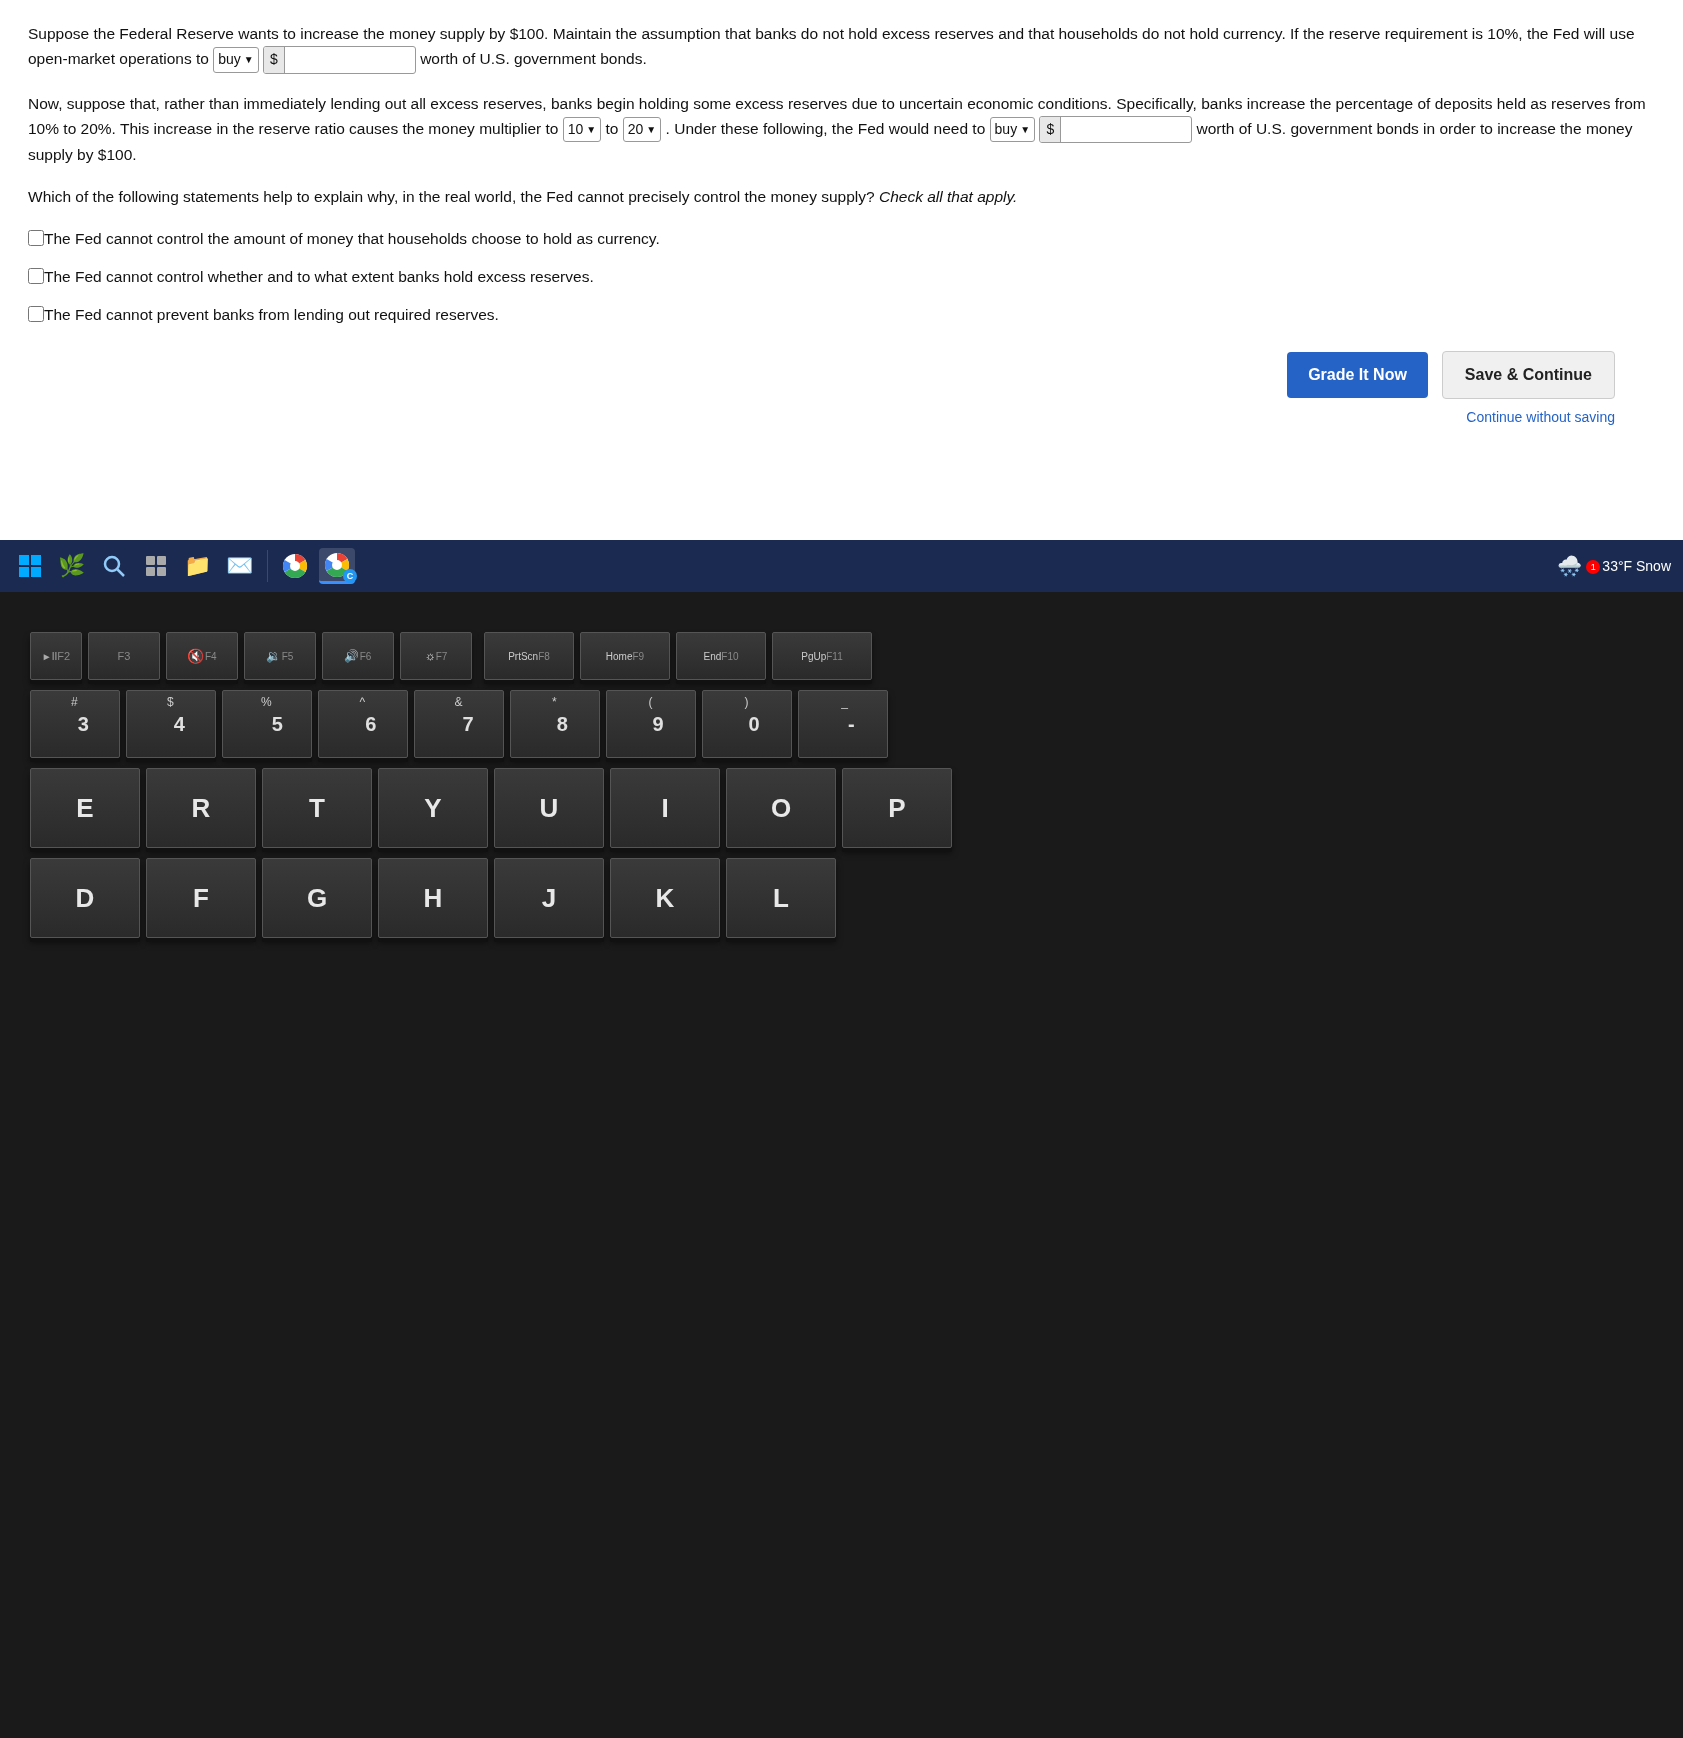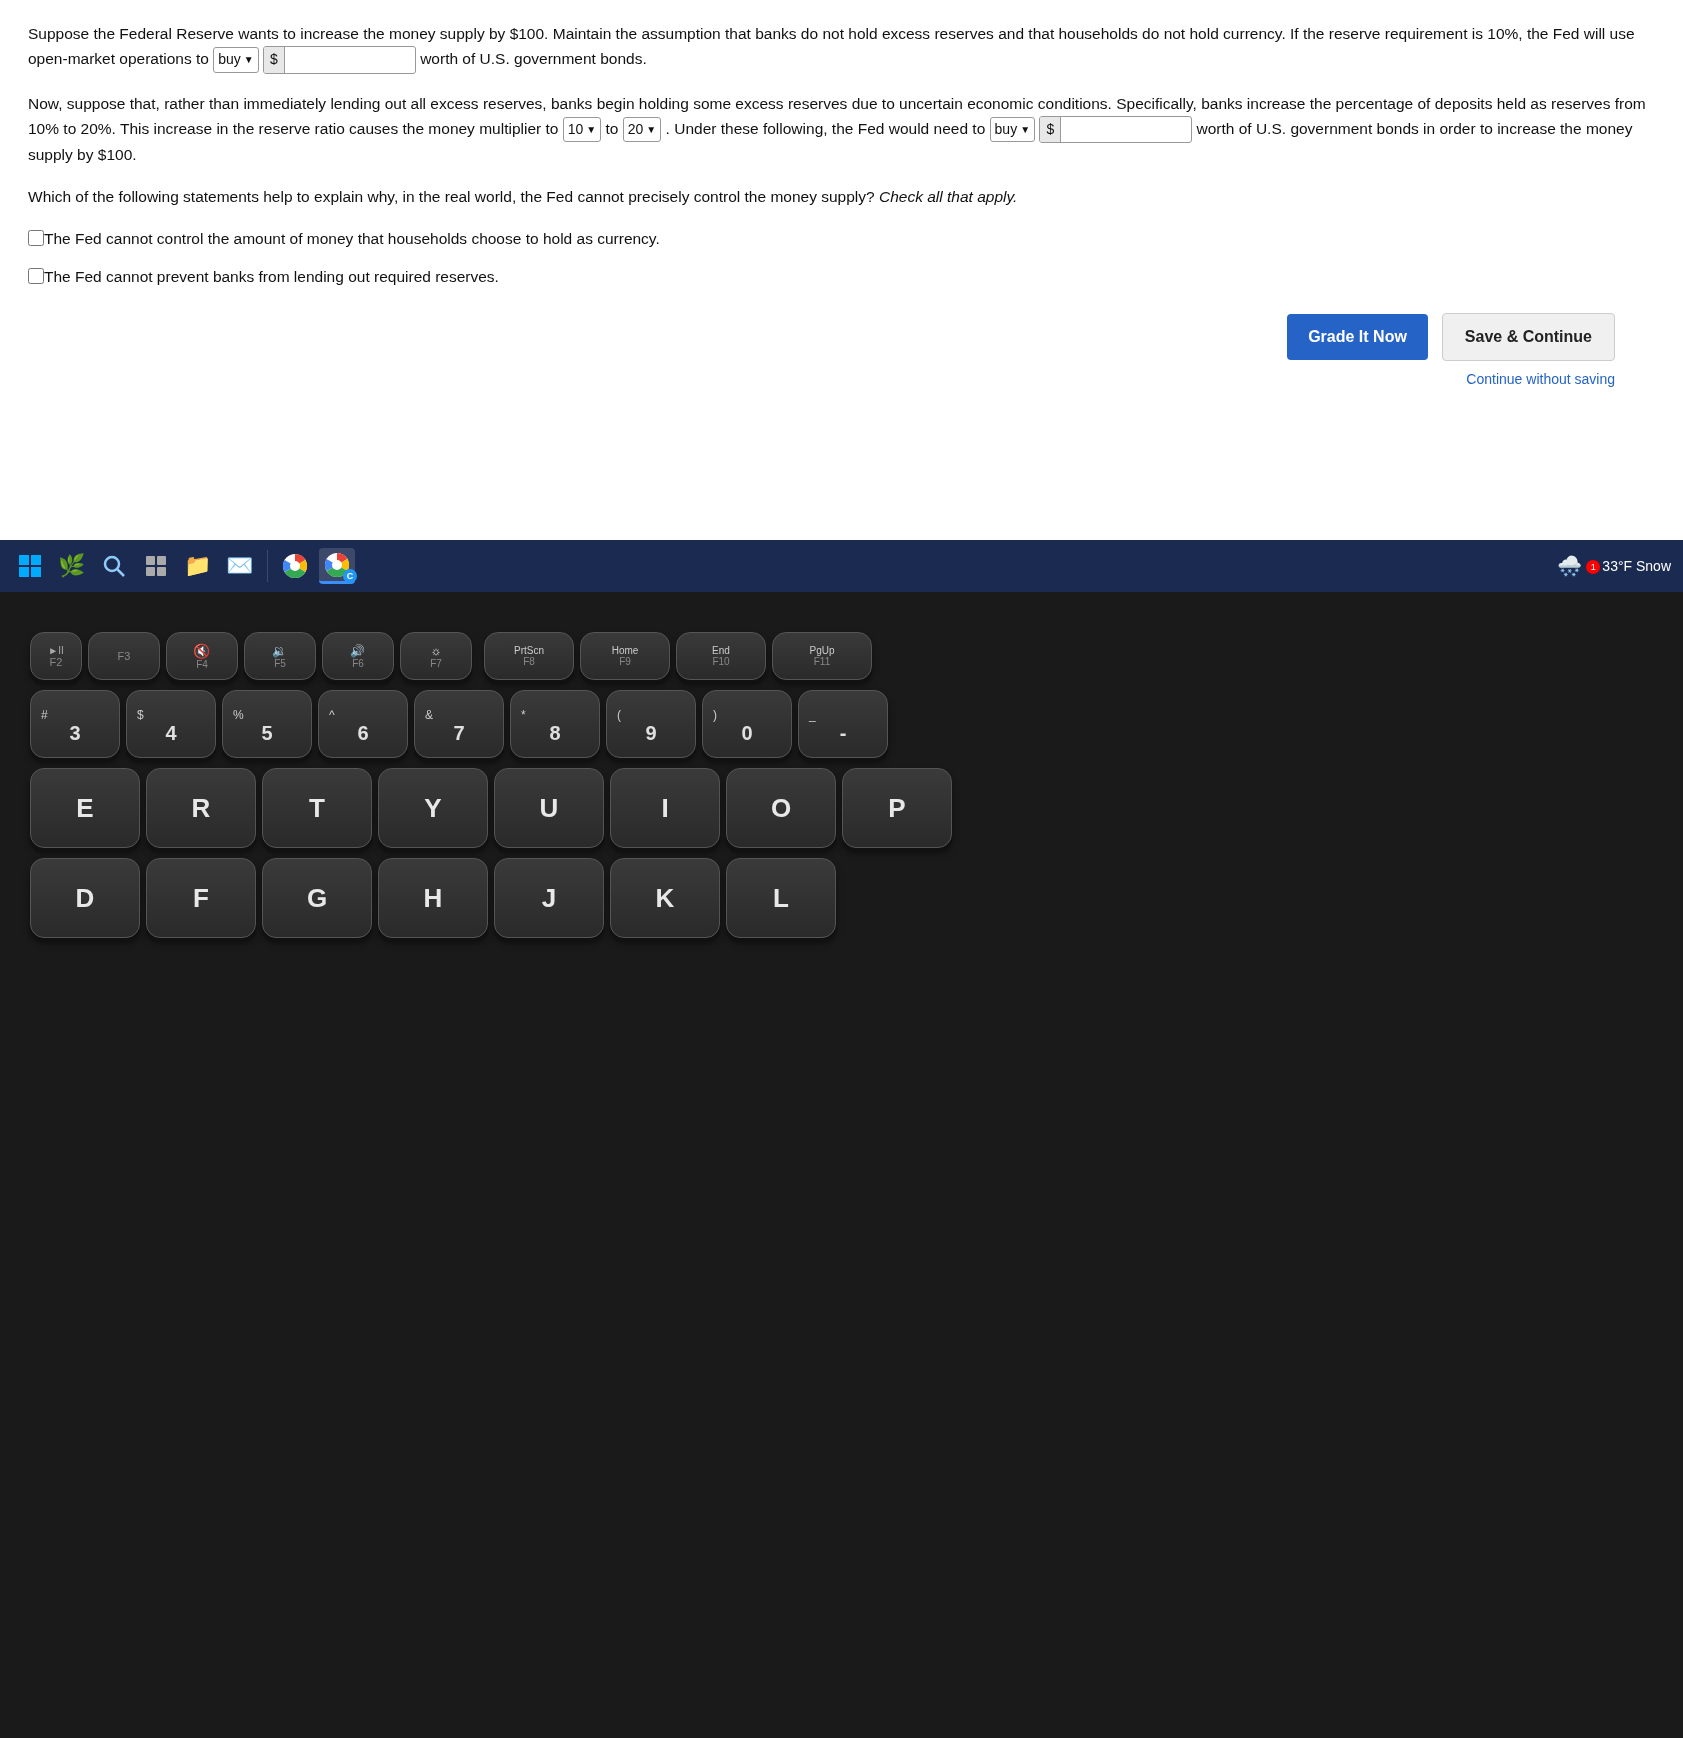--- a/index.html
+++ b/index.html
@@ -179,24 +179,23 @@
       justify-content: flex-start;
       gap: 6px;
       padding: 0 30px;
       margin-bottom: 10px;
     }
 
     .key {
       background: linear-gradient(180deg, #3a3a3a 0%, #2a2a2a 100%);
       color: #e0e0e0;
       border: 1px solid #555;
-      border-radius: 14px;
+      border-radius: 2px;
       box-shadow: 0 4px 0 #111, 0 5px 6px rgba(0,0,0,0.5);
       display: flex;
-      flex-direction: column;
       align-items: center;
       justify-content: center;
       cursor: pointer;
       user-select: none;
       position: relative;
     }
 
     .key-fn {
       width: 72px;
       height: 48px;
@@ -284,20 +283,24 @@
   <div class="paragraph">
     <span>Which of the following statements help to explain why, in the real world, the Fed cannot precisely control the money supply?</span>
     <span> </span>
     <span class="italic">Check all that apply.</span>
   </div>
 
   <div class="checkboxes-section">
     <div class="checkbox-item">
       <input type="checkbox" style="">
       <label>The Fed cannot control the amount of money that households choose to hold as currency.</label>
+    </div>
+    <div class="checkbox-item">
+      <input type="checkbox" style="">
+      <label>The Fed cannot control whether and to what extent banks hold excess reserves.</label>
     </div>
     <div class="checkbox-item">
       <input type="checkbox" style="">
       <label>The Fed cannot prevent banks from lending out required reserves.</label>
     </div>
   </div>
 
   <div class="buttons-row">
     <button class="btn-grade">Grade It Now</button>
     <button class="btn-save">Save &amp; Continue</button>

